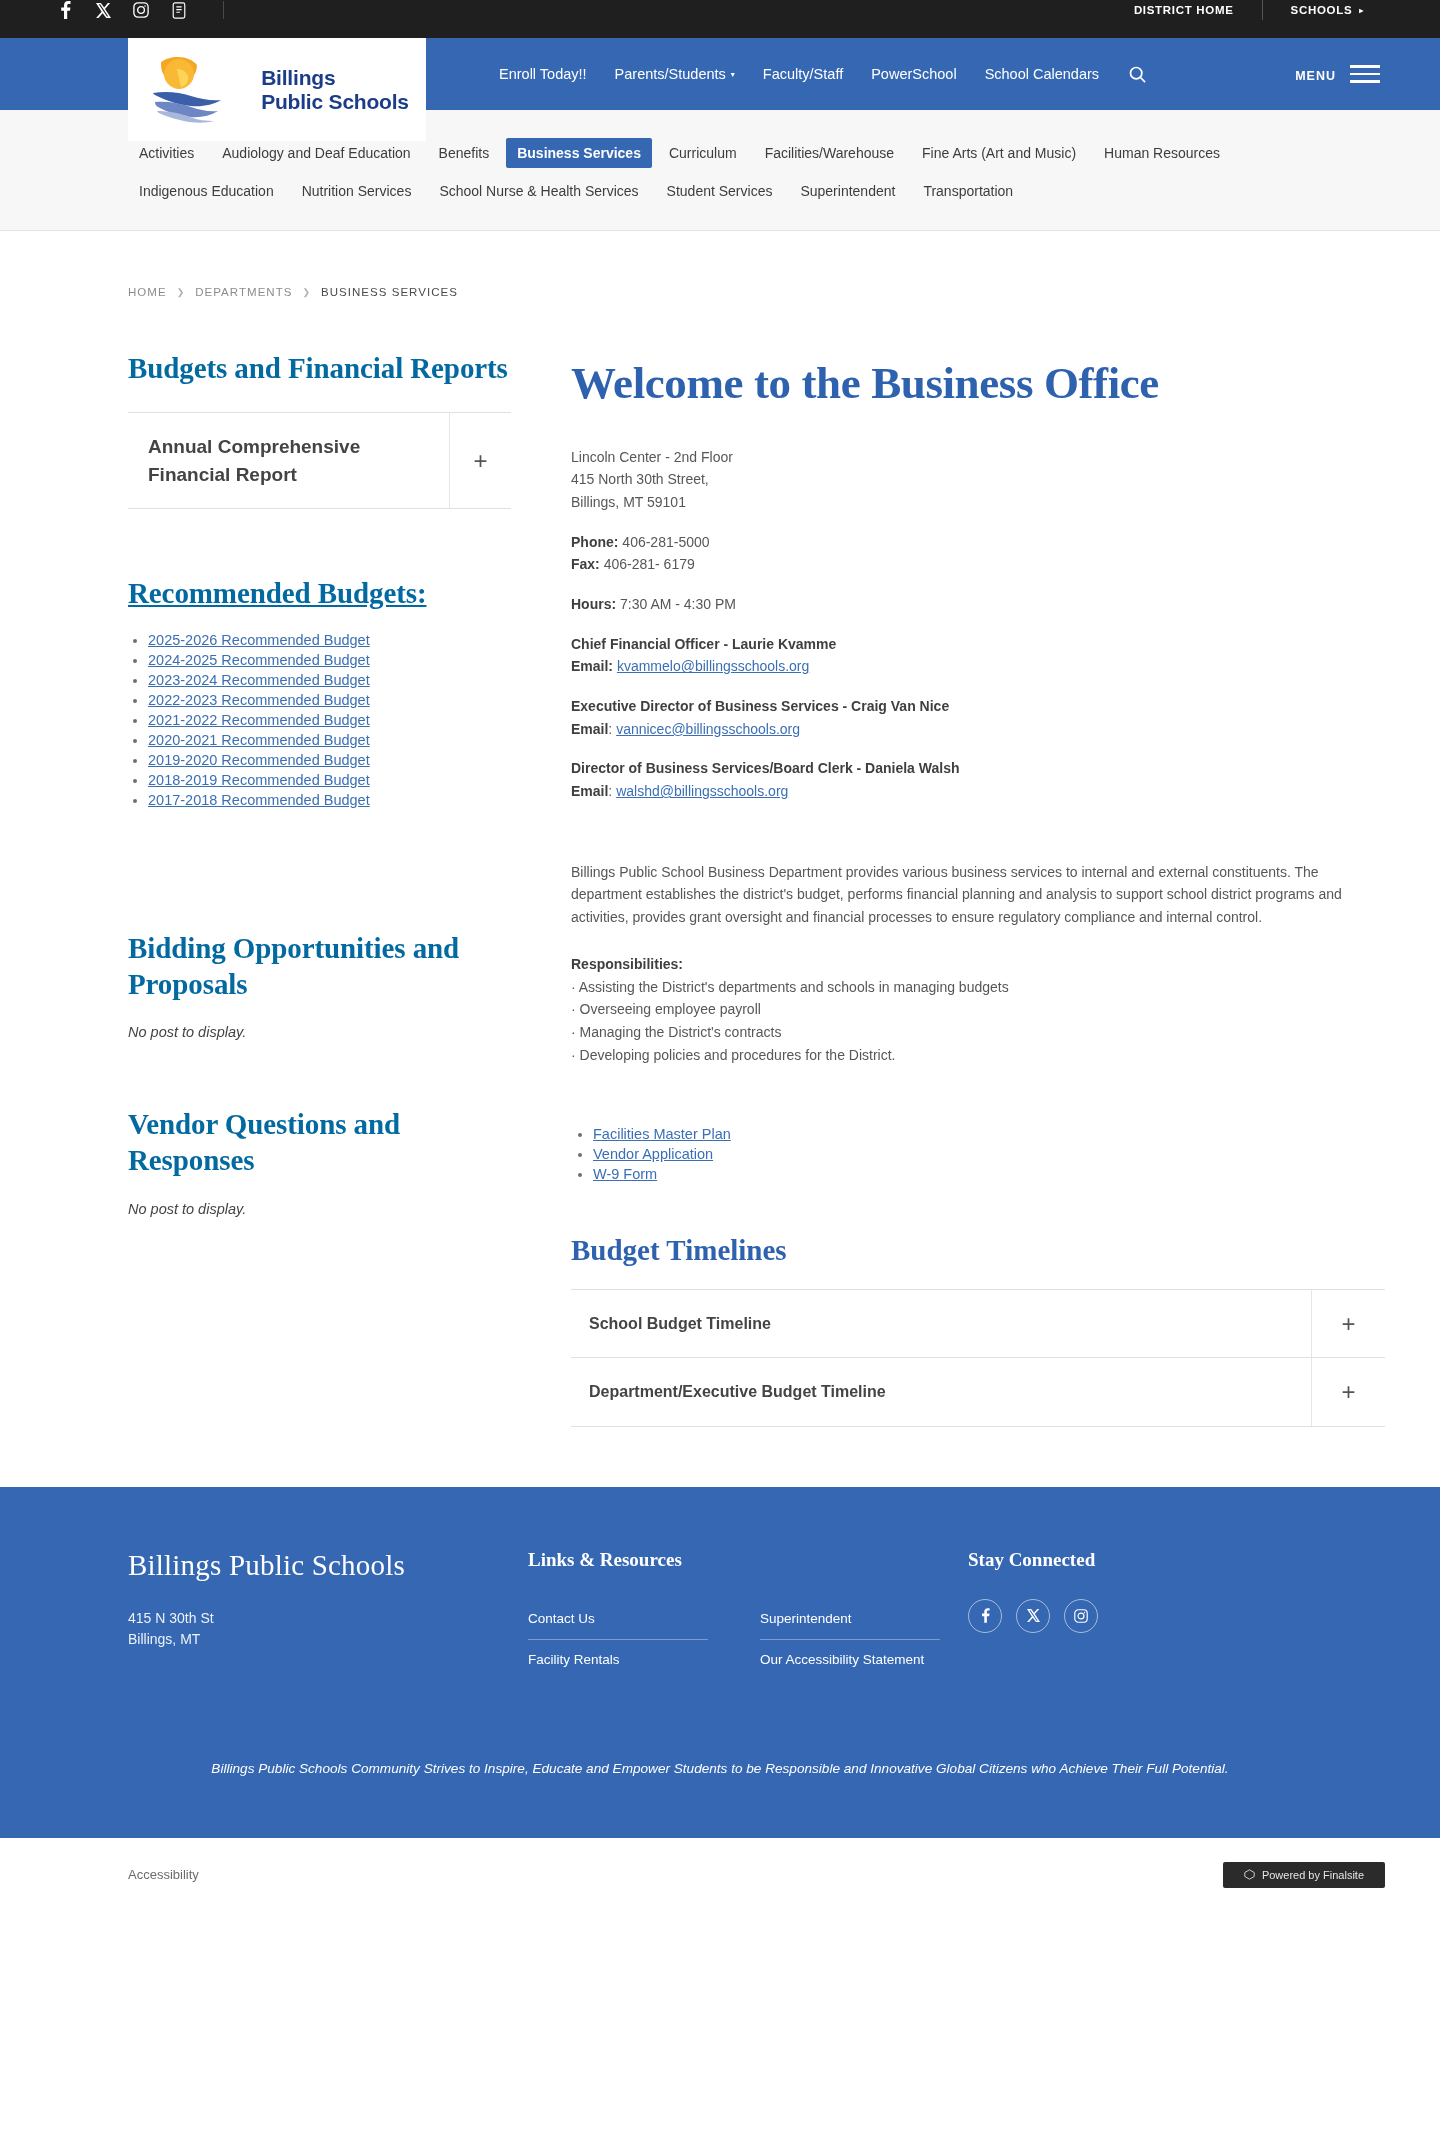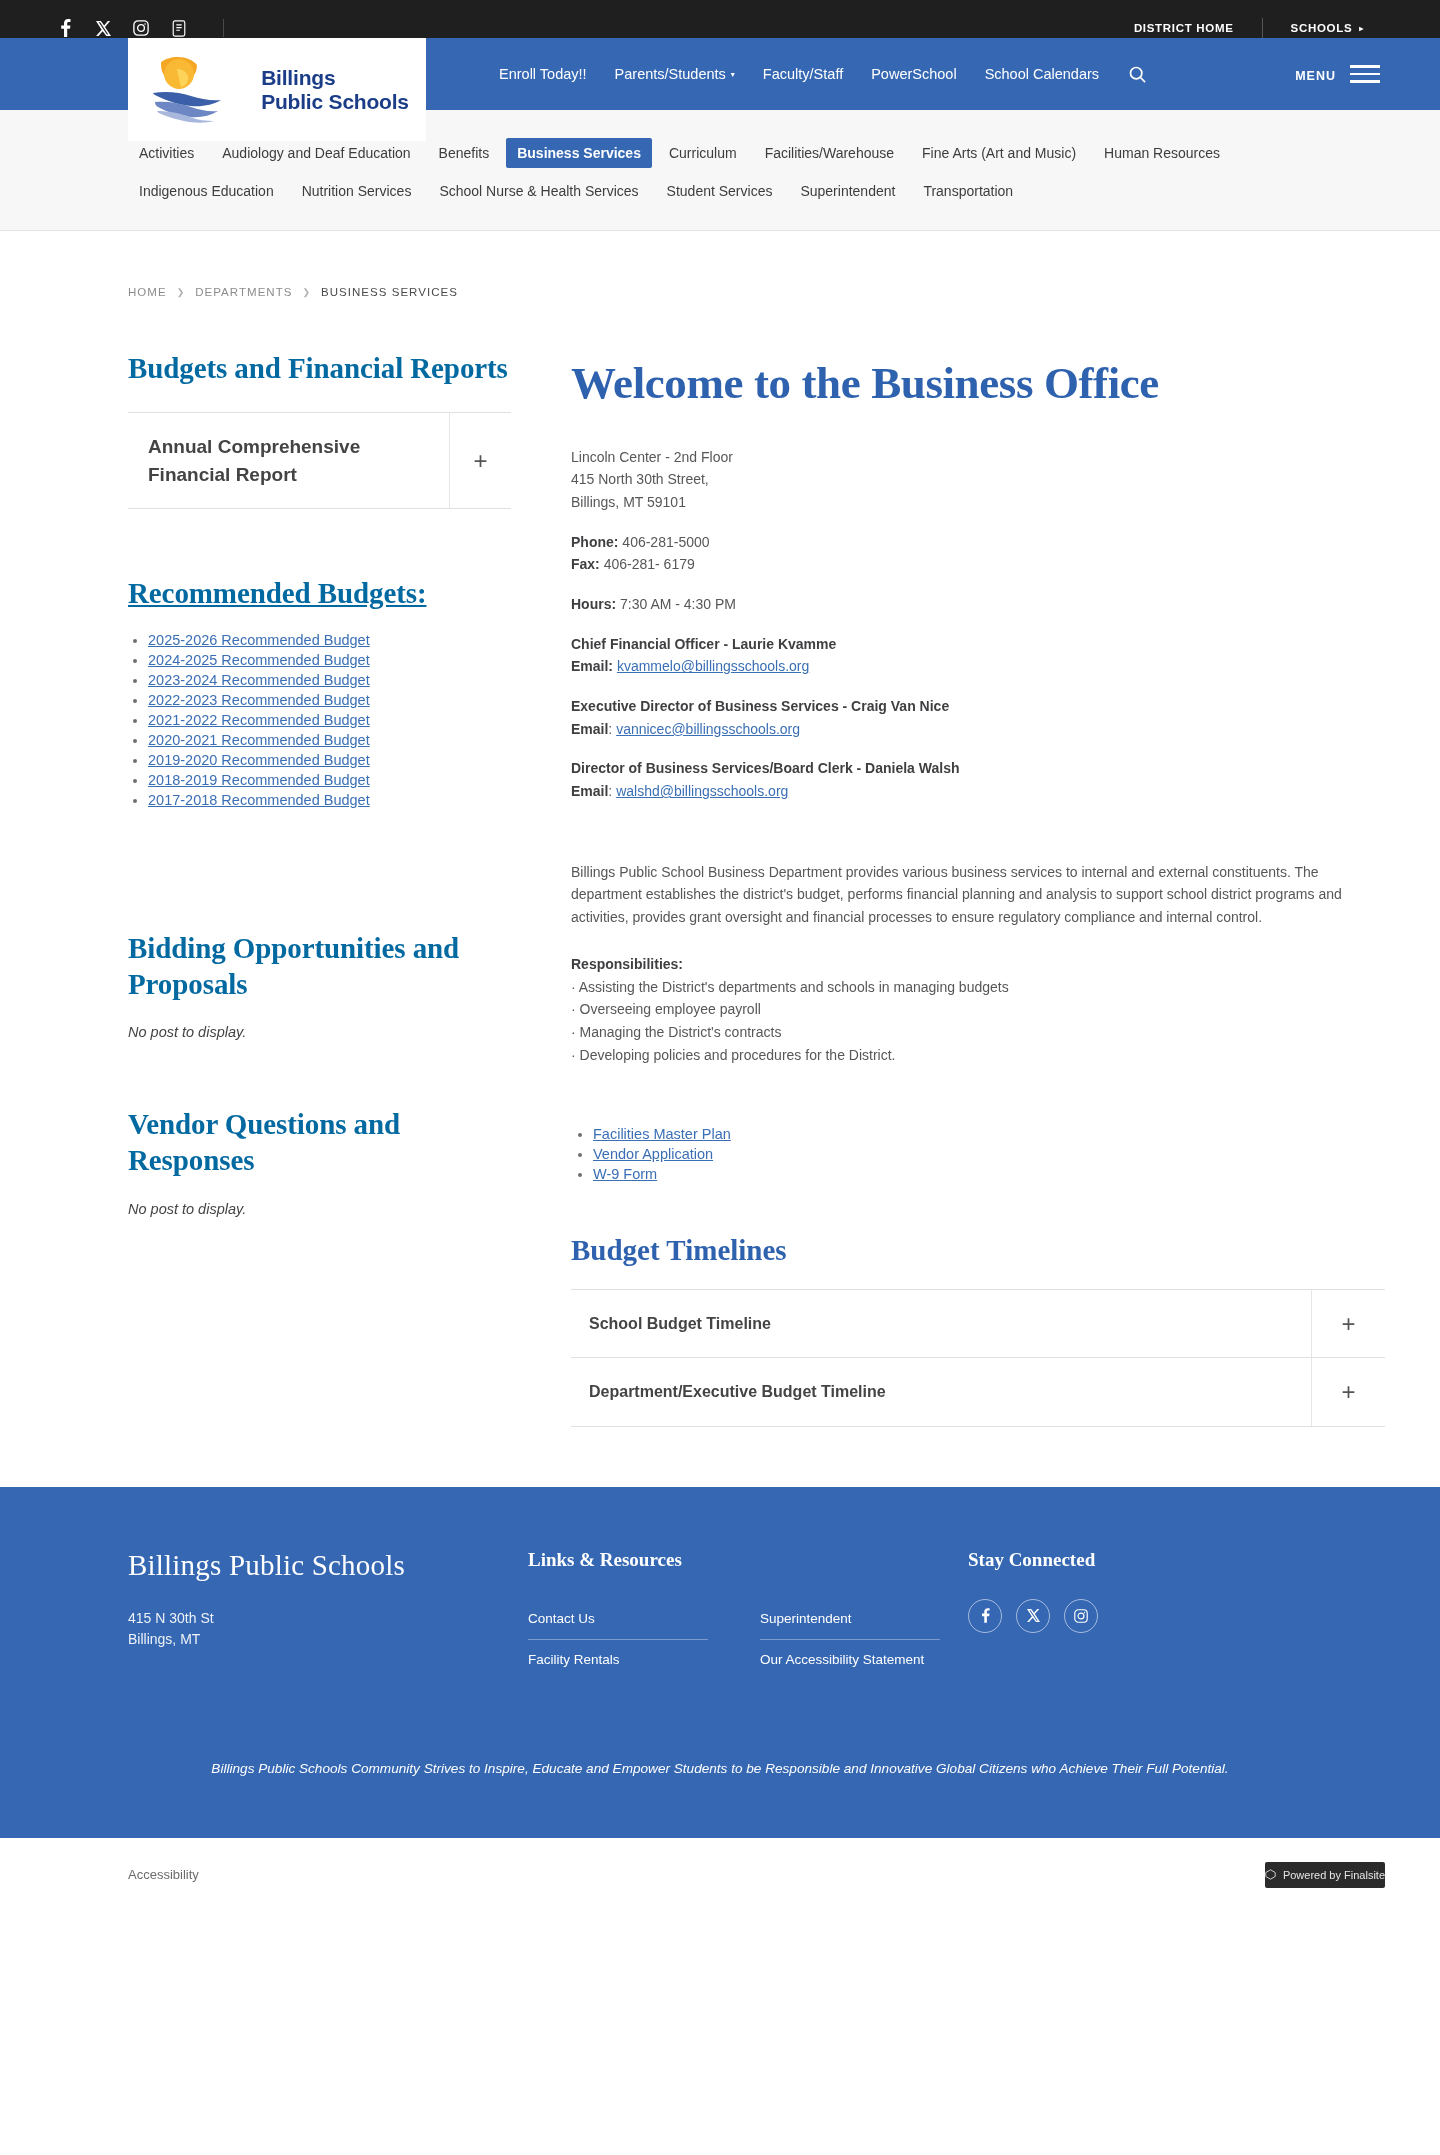--- a/index.html
+++ b/index.html
@@ -10,21 +10,21 @@
     background: #ffffff;
     color: #3a3a3a;
     -webkit-font-smoothing: antialiased;
   }
 
   
   .utility-bar {
     background: #1f1f1f;
     height: 38px;
     display: flex;
-    align-items: flex-end;
+    align-items: flex-start;
     padding: 0 48px 0 55px;
   }
   .util-social { display: flex; align-items: center; gap: 18px; }
   .util-social .sicon {
     width: 20px; height: 20px;
     display: flex; align-items: center; justify-content: center;
     color: #ffffff;
     cursor: pointer;
   }
   .util-social .sicon svg { display: block; }
@@ -336,21 +336,21 @@
     padding: 0 55px 0 128px;
   }
   .bottom-link {
     color: #6c6c6c; font-size: 13px; text-decoration: none; cursor: pointer;
   }
   .finalsite {
     margin-left: auto;
     background: #2b2b2b;
     color: #e6e6e6;
     font-size: 11px;
-    padding: 7px 0;
+    padding: 7px 21px;
     display: flex;
     align-items: center;
     gap: 7px;
     border-radius: 2px;
     cursor: pointer;
   }
 </style>
 </head>
 <body>
 

